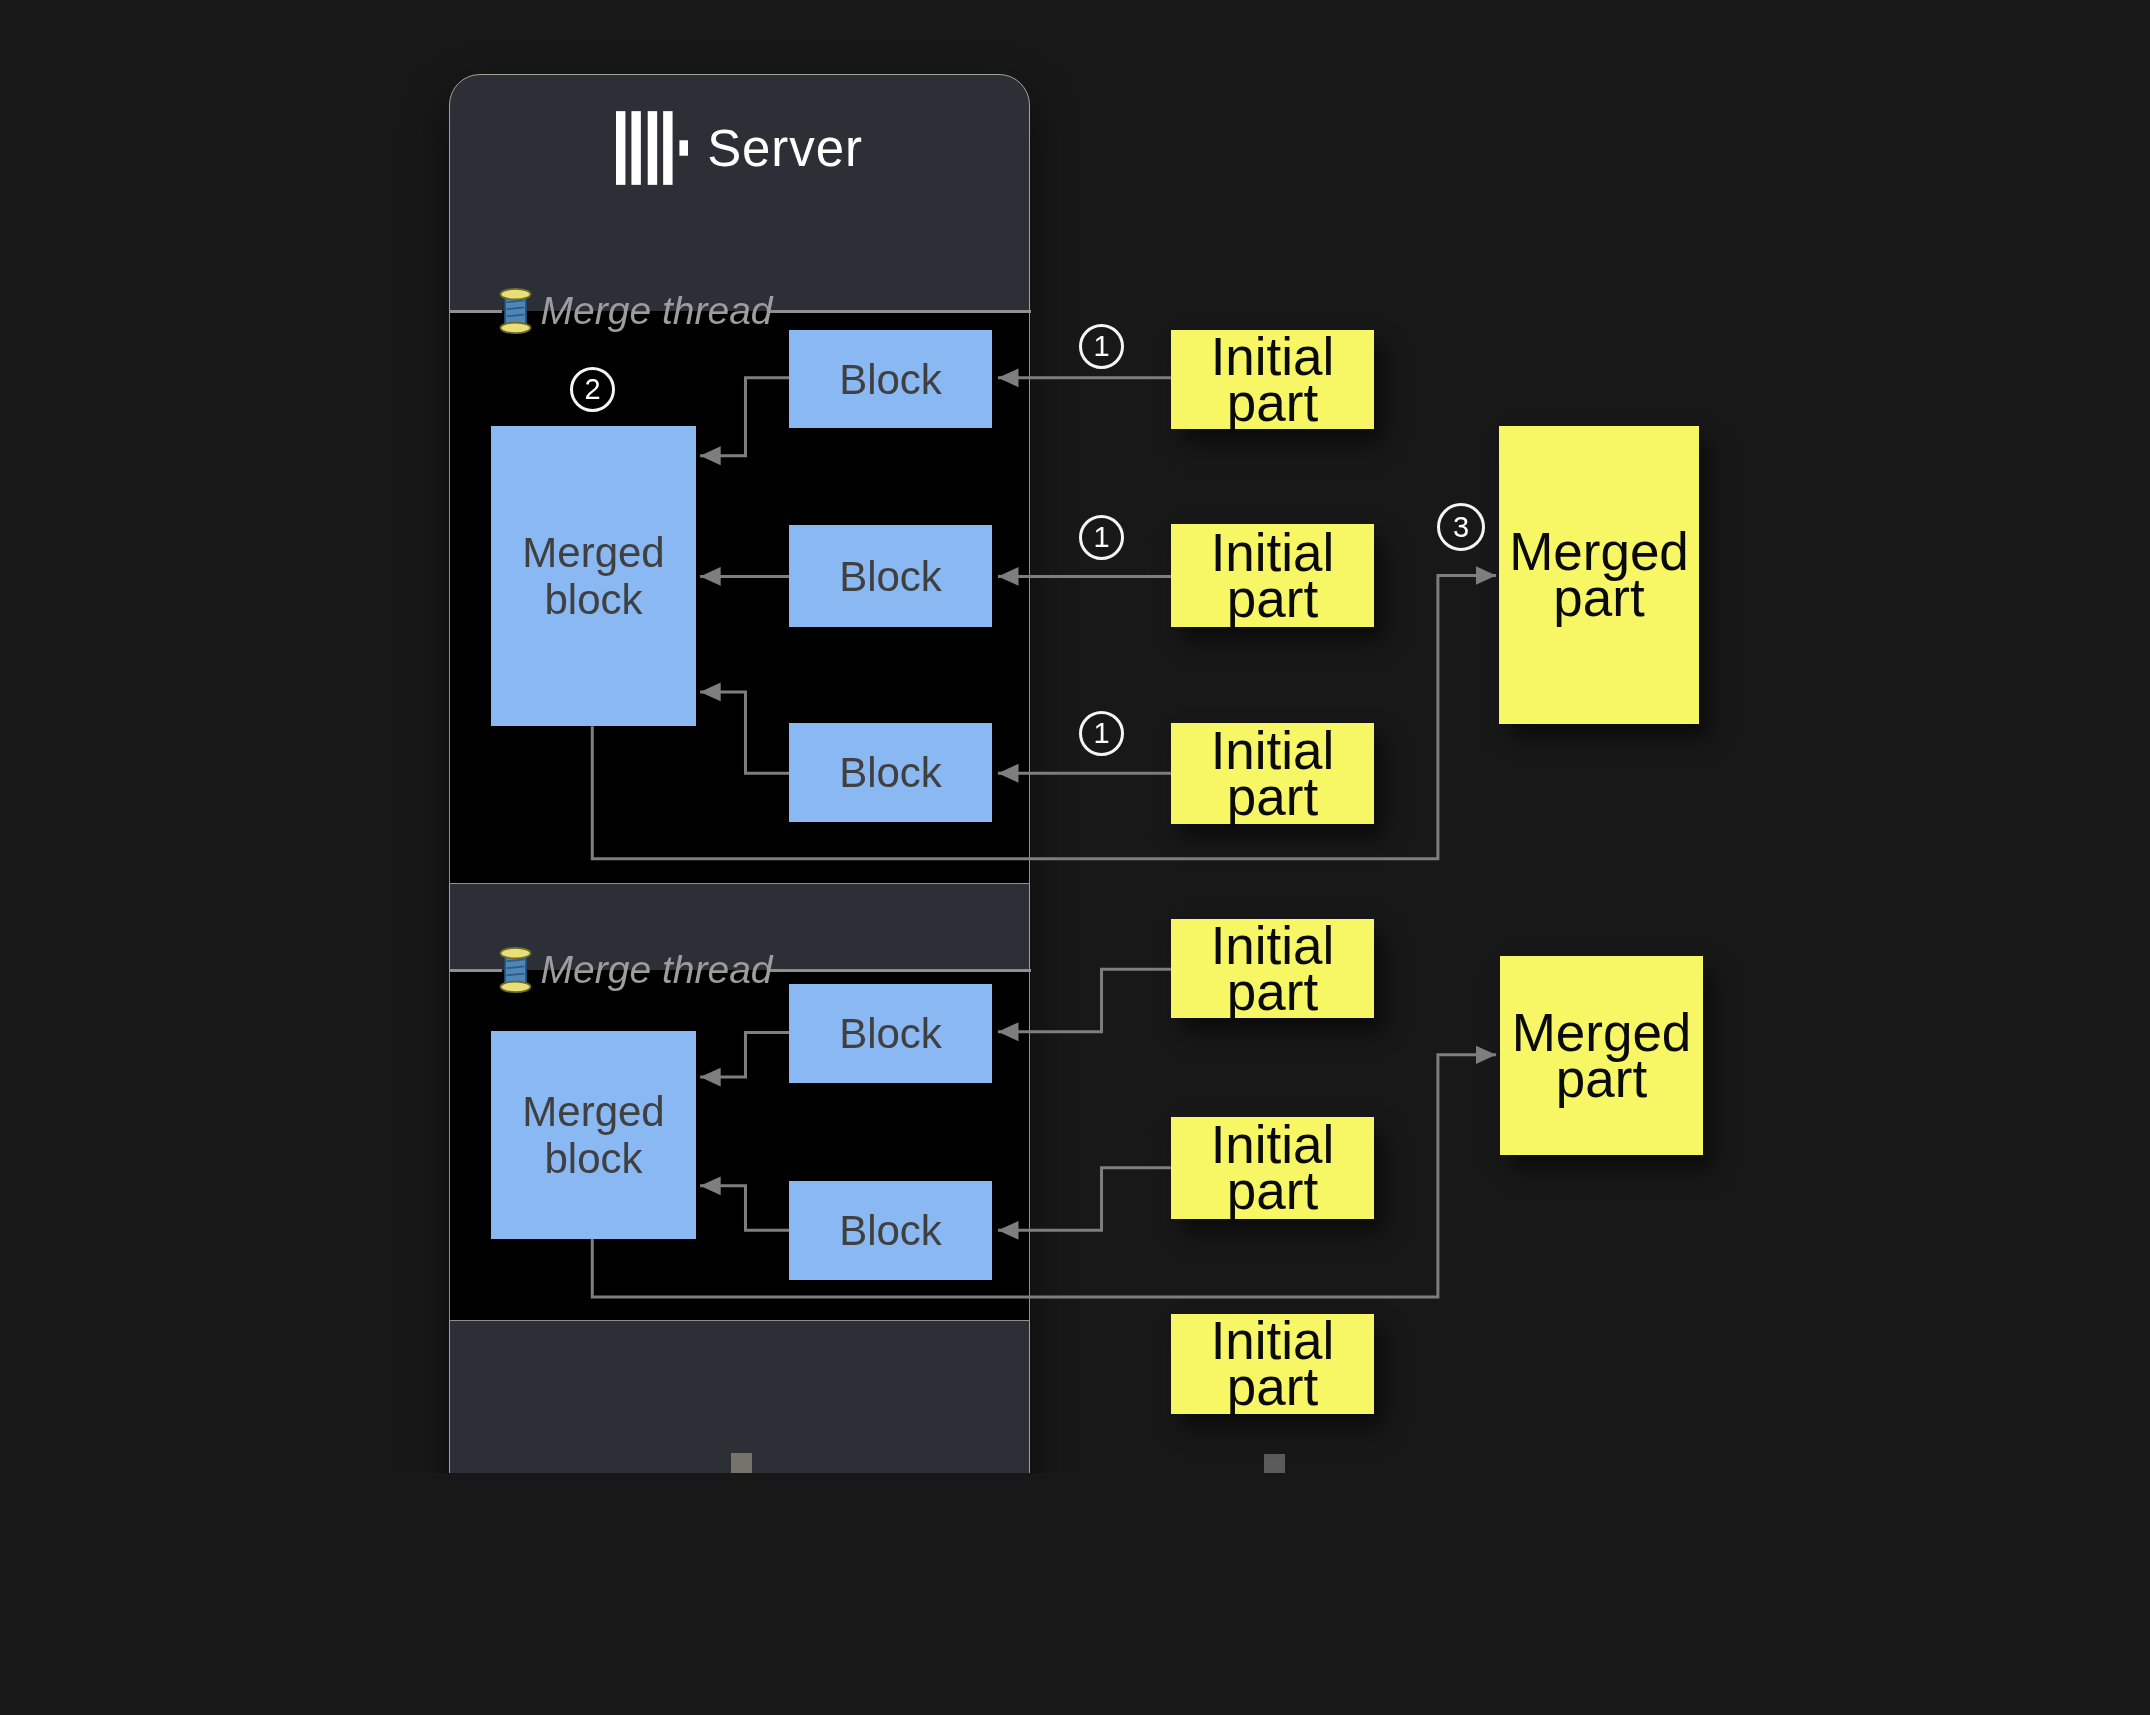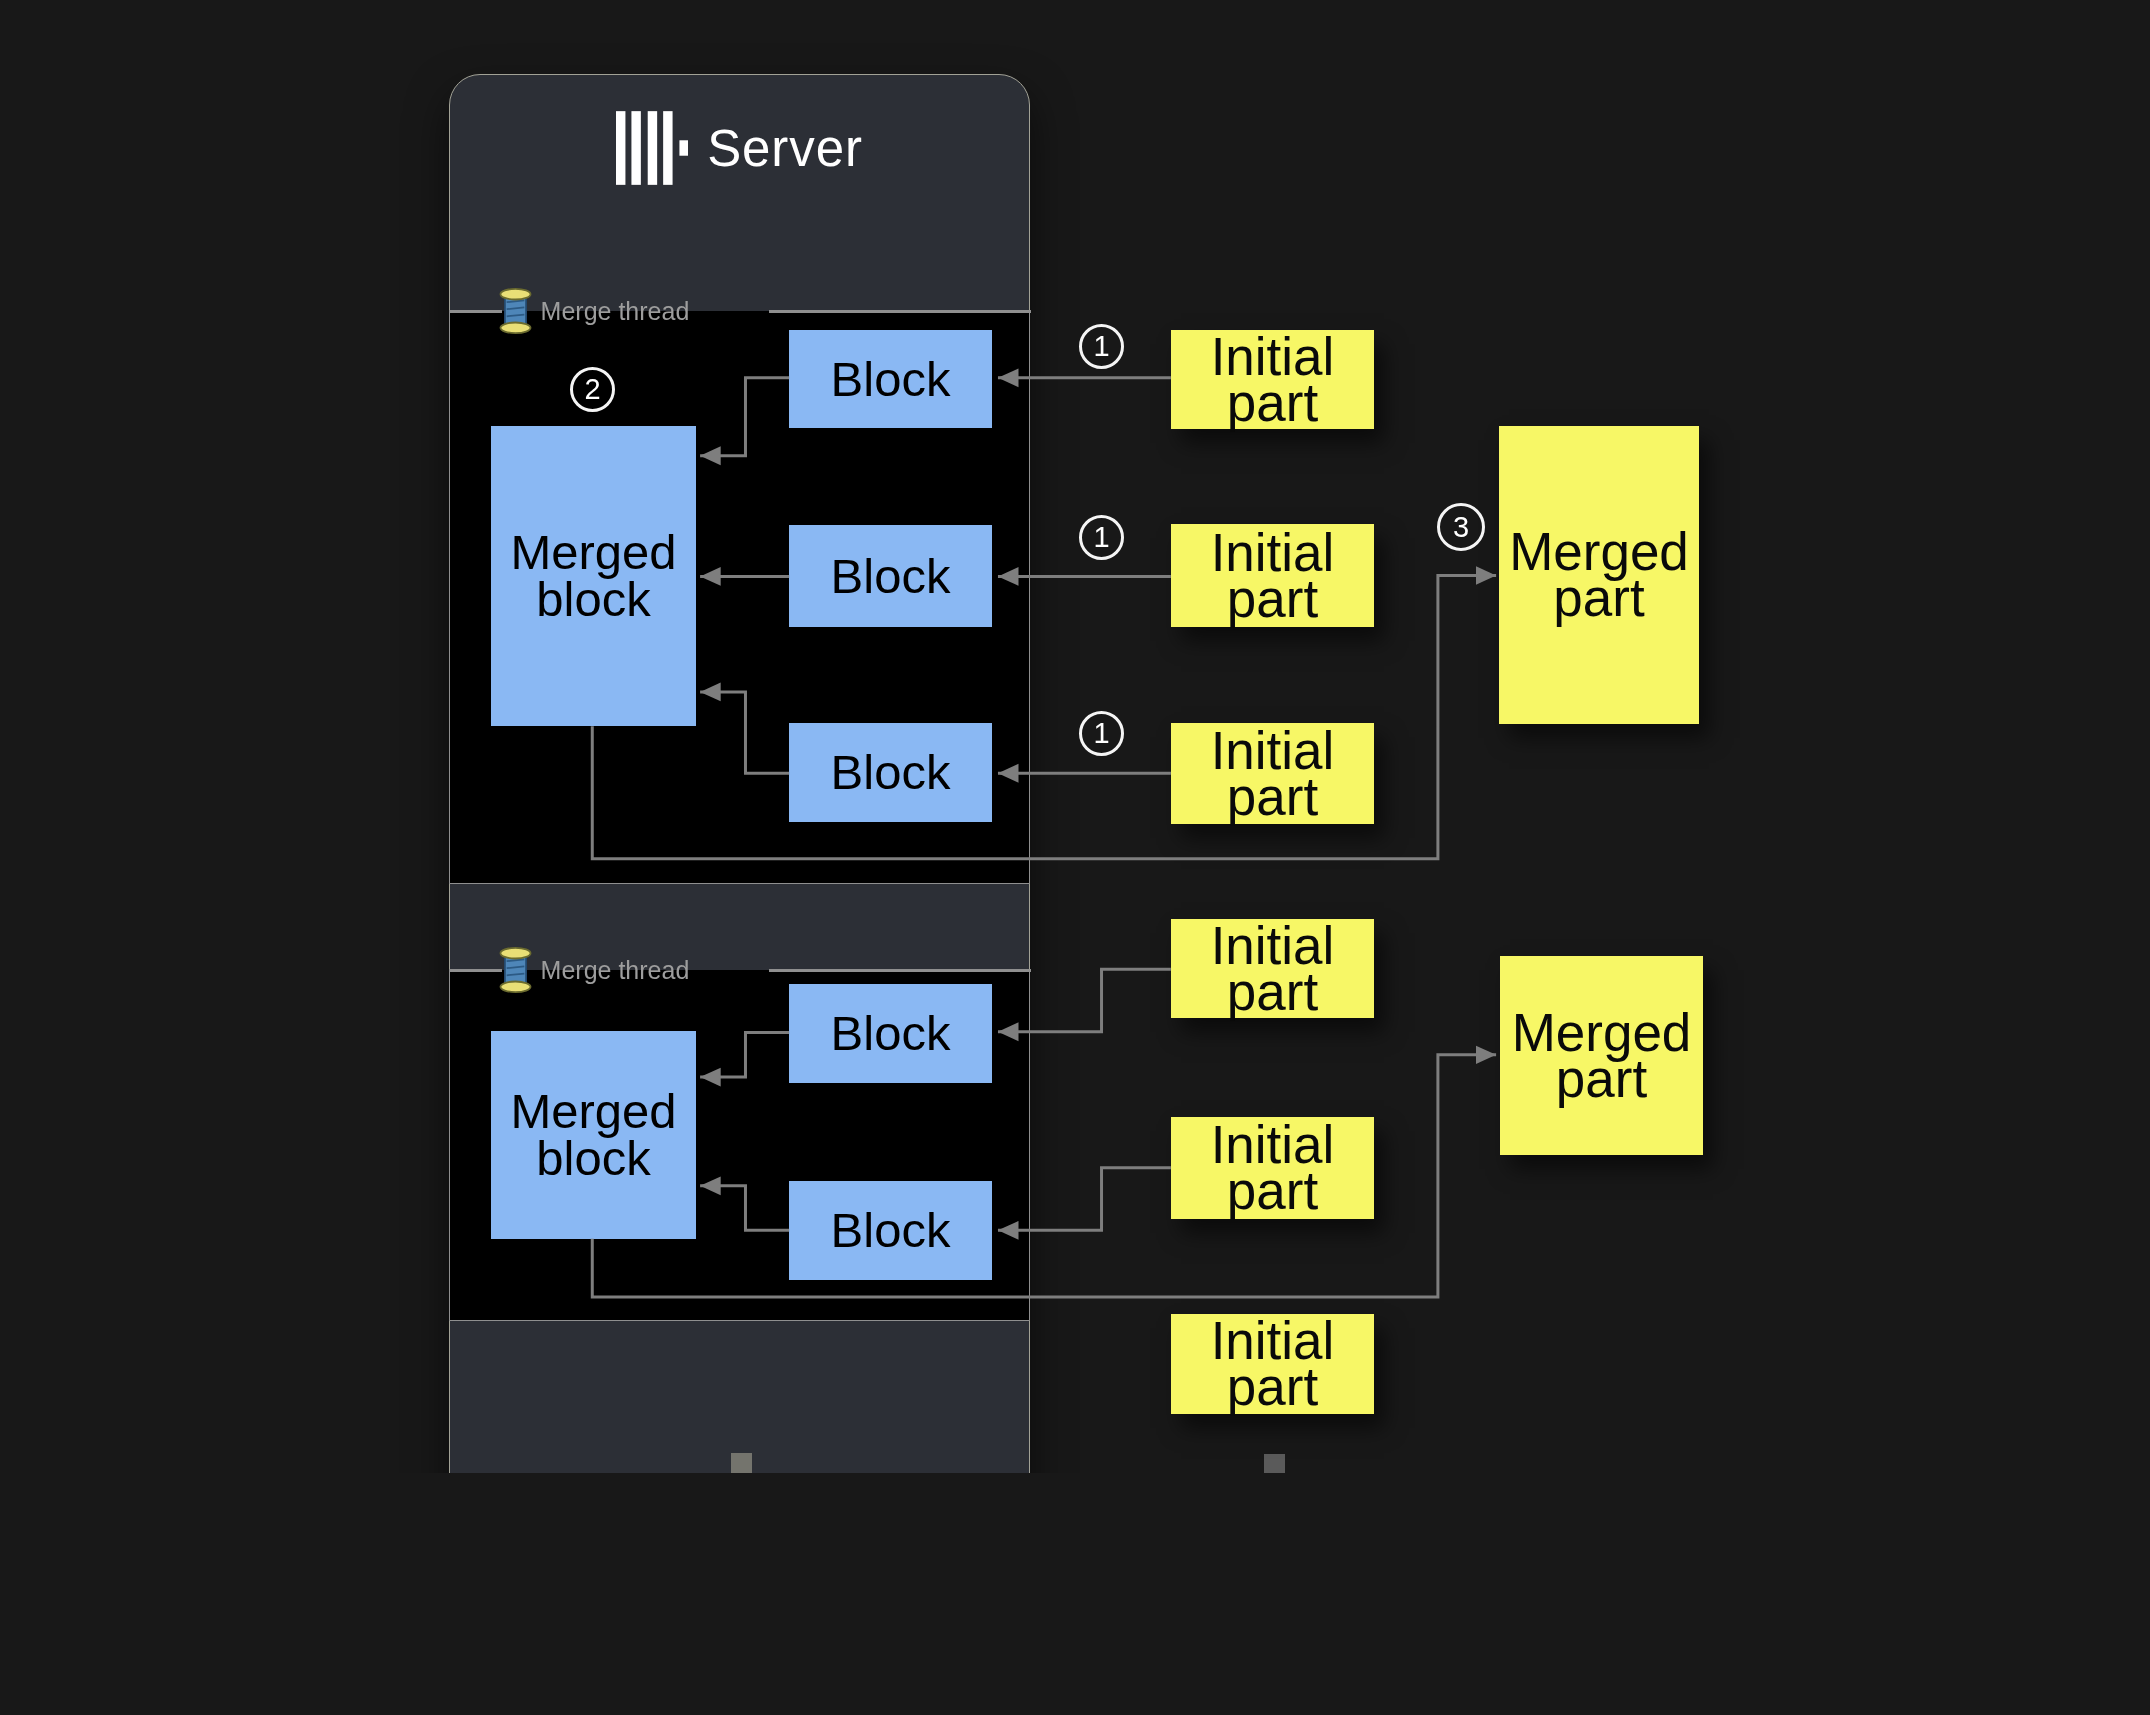--- a/index.html
+++ b/index.html
@@ -10,25 +10,25 @@
          background:#2c2f36;border:1.7px solid #a2a296;border-radius:31px;
          box-sizing:border-box;box-shadow:0 19px 41px rgba(0,0,0,.55);}
   .panel-header{position:absolute;left:449px;top:101px;width:581px;height:94px;
                 display:flex;align-items:center;justify-content:center;gap:19px;z-index:2;}
   .panel-title{color:#ffffff;font-size:51px;letter-spacing:0.9px;}
   
   .section{position:absolute;background:#000000;border:1.7px solid #8f8f8f;border-top:none;
            box-sizing:border-box;z-index:1;}
   .seg{position:absolute;height:2.6px;background:#8f8f8f;z-index:2;}
   .legend{position:absolute;display:flex;align-items:center;gap:8.6px;z-index:4;height:48px;}
-  .legend-text{color:#9d9d9d;font-size:25px;white-space:nowrap;}
+  .legend-text{color:#9d9d9d;font-size:39px;white-space:nowrap;font-style:italic;}
   
-  .bluebox{position:absolute;background:#8ab8f3;color:#000000;display:flex;
+  .bluebox{position:absolute;background:#8ab8f3;color:#404040;display:flex;
            align-items:center;justify-content:center;text-align:center;
-           font-size:49px;line-height:47px;white-space:pre-line;z-index:4;}
+           font-size:42px;line-height:47px;white-space:pre-line;z-index:4;}
   .yellowbox{position:absolute;background:#f7f766;color:#0a0a0a;display:flex;
              align-items:center;justify-content:center;text-align:center;
              font-size:53px;line-height:46px;white-space:pre-line;z-index:4;
              box-shadow:10.3px 13.7px 20.5px rgba(0,0,0,.55);}
   
   .badge{position:absolute;width:45px;height:45px;border:3.4px solid #f5f5f5;border-radius:50%;
          box-sizing:border-box;display:flex;align-items:center;justify-content:center;
          color:#ffffff;font-size:29px;z-index:6;}
   
   .dot{position:absolute;width:20.5px;height:20.5px;z-index:3;}

